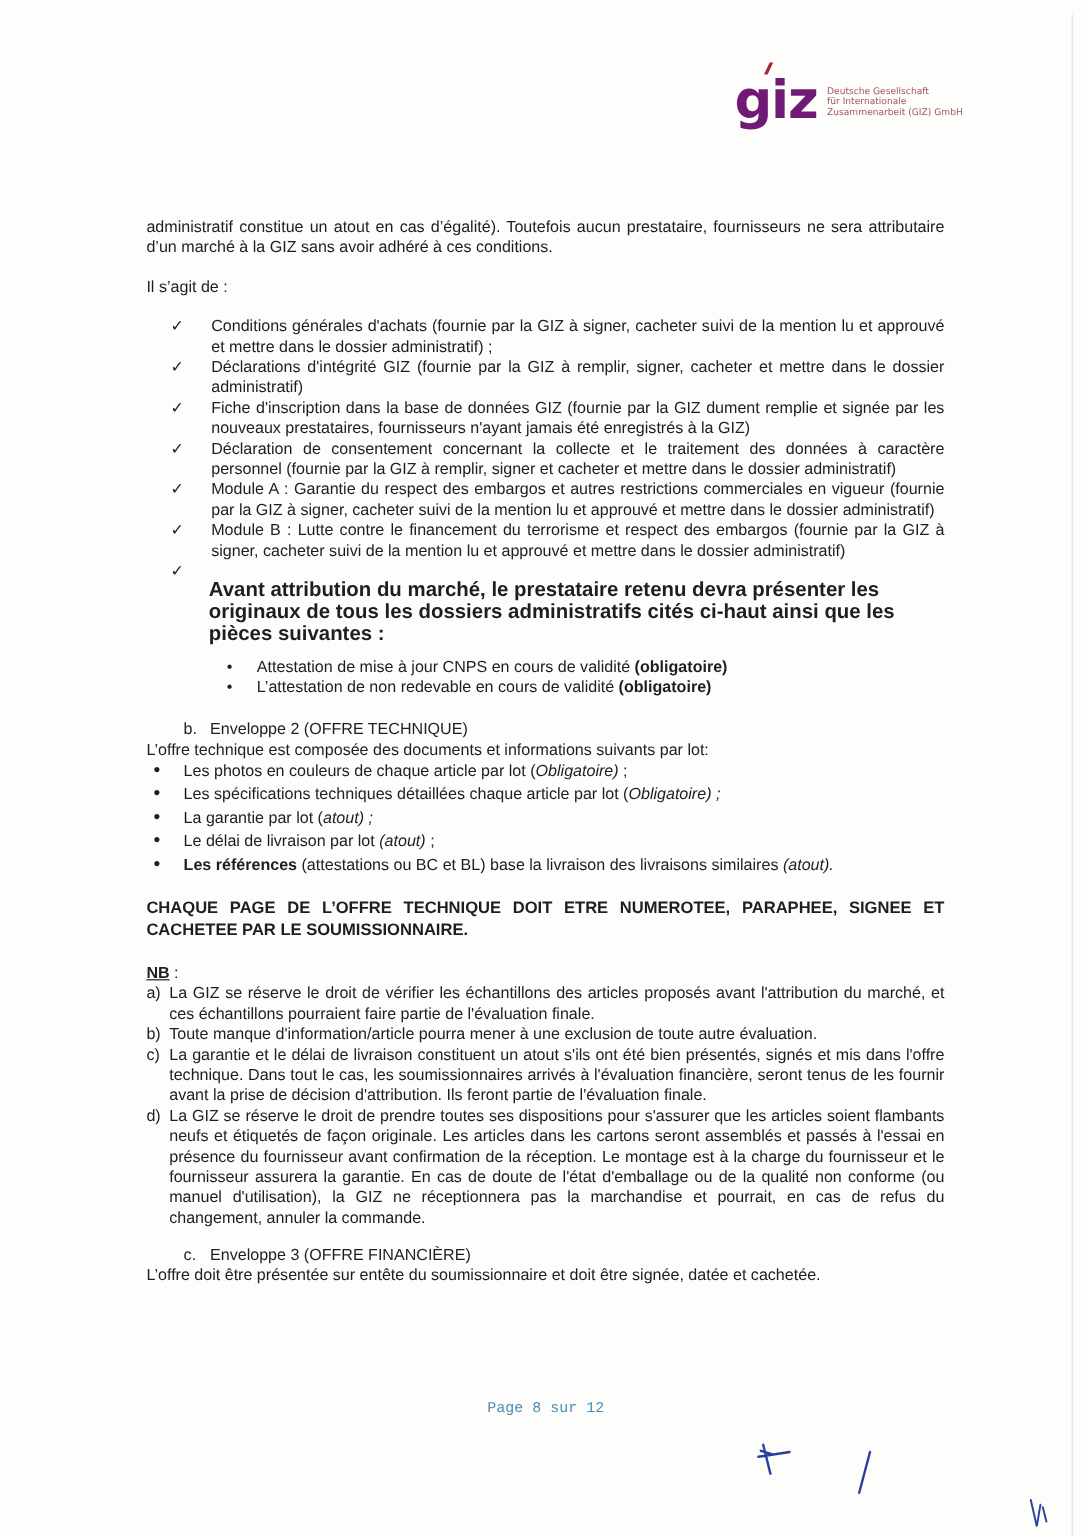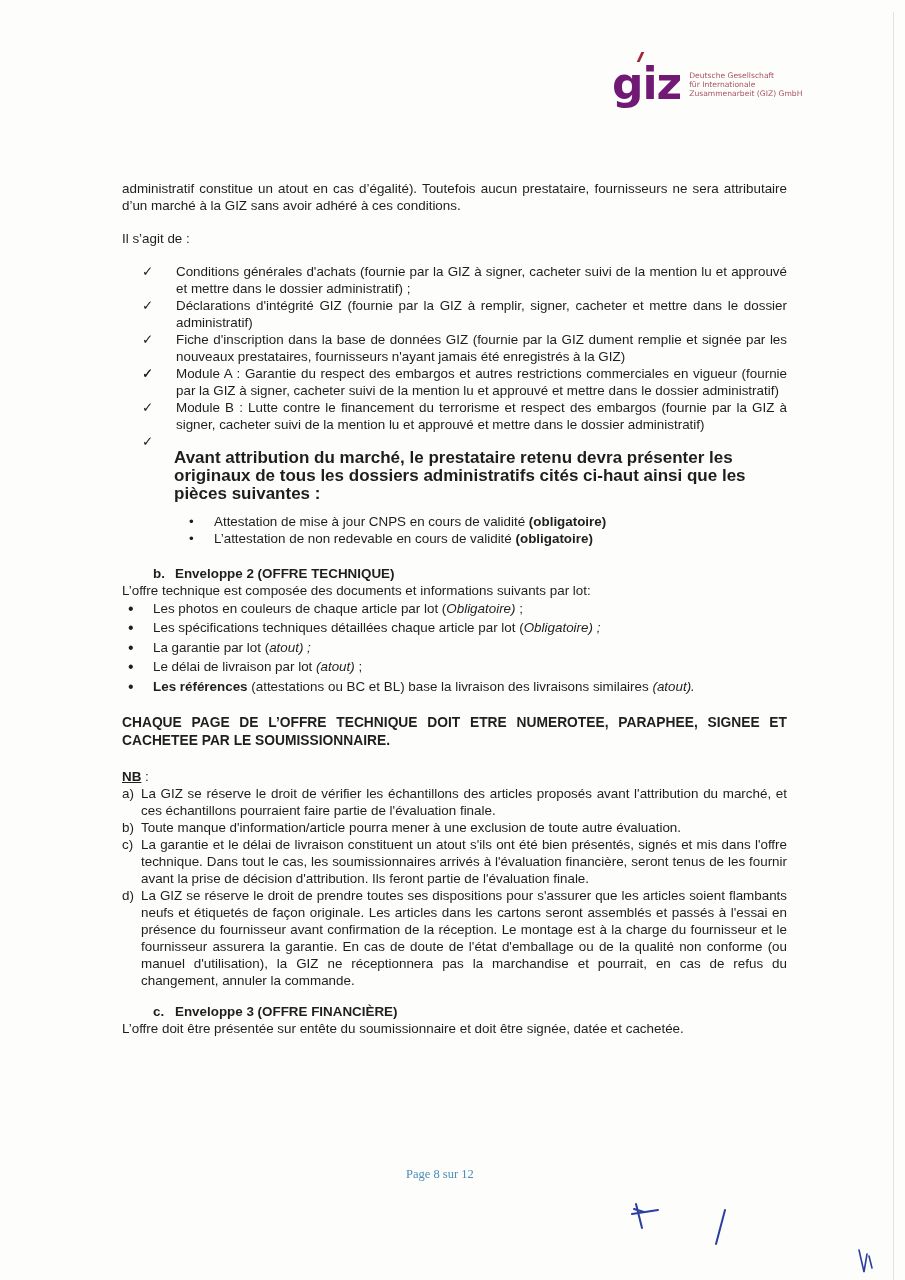--- a/index.html
+++ b/index.html
@@ -23,27 +23,27 @@
     .check-list li { position: relative; padding-left: 54px; text-align: justify; }
     .check-list li .mk { position: absolute; left: 20px; top: 0; }
     .bold { font-weight: bold; }
     .bi { font-weight: normal; font-style: italic; }
     .dot-list { margin: 0; padding: 0; list-style: none; }
     .dot-list li { position: relative; }
     .dot-list.inner li { padding-left: 92px; }
     .dot-list.inner li .mk { position: absolute; left: 67px; }
     .dot-list.outer li { padding-left: 31px; line-height: 19.4px; }
     .dot-list.outer li .mk { position: absolute; left: 6px; font-size: 16px; }
-    .sub-head { font-weight: bold; padding-left: 31px; }
+    .sub-head { font-weight: normal; padding-left: 31px; }
     .sub-head .num { display: inline-block; width: 22px; }
     .nb-list { margin: 0; padding: 0; list-style: none; }
     .nb-list li { position: relative; padding-left: 19px; text-align: justify; }
     .nb-list li .mk { position: absolute; left: 0; }
     .u { text-decoration: underline; font-weight: bold; }
-    .footer { position: absolute; left: 406px; top: 1167px; color: #4a8fb7; font-size: 12.5px; font-family: Liberation Serif, serif; }
+    .footer { position: absolute; left: 406px; top: 1167px; color: #4a8fb7; font-size: 12.5px; font-family: Liberation Mono, monospace; }
     .sig { position: absolute; color: #2a3f9e; font-family: "DejaVu Serif", serif; }
   </style>
 </head>
 <body>
 
 <div class="edge-line"></div>
 
 <div class="logo">
   <div class="logo-mark">
     <span>giz</span>
@@ -59,21 +59,21 @@
 <div class="content">
   <p class="j">administratif constitue un atout en cas d’égalité). Toutefois aucun prestataire, fournisseurs ne sera attributaire d’un marché à la GIZ sans avoir adhéré à ces conditions.</p>
   <div class="gap"></div>
   <p>Il s’agit de :</p>
   <div class="gap"></div>
 
   <ul class="check-list">
     <li><span class="mk">✓</span><span>Conditions générales d'achats (fournie par la GIZ à signer, cacheter suivi de la mention lu et approuvé et mettre dans le dossier administratif) ;</span></li>
     <li><span class="mk">✓</span><span>Déclarations d'intégrité GIZ (fournie par la GIZ à remplir, signer, cacheter et mettre dans le dossier administratif)</span></li>
     <li><span class="mk">✓</span><span>Fiche d'inscription dans la base de données GIZ (fournie par la GIZ dument remplie et signée par les nouveaux prestataires, fournisseurs n'ayant jamais été enregistrés à la GIZ)</span></li>
-    <li><span class="mk">✓</span></li>
+    <li><span class="mk">✓</span><span>Déclaration de consentement concernant la collecte et le traitement des données à caractère personnel (fournie par la GIZ à remplir, signer et cacheter et mettre dans le dossier administratif)</span></li>
     <li><span class="mk">✓</span><span>Module A : Garantie du respect des embargos et autres restrictions commerciales en vigueur (fournie par la GIZ à signer, cacheter suivi de la mention lu et approuvé et mettre dans le dossier administratif)</span></li>
     <li><span class="mk">✓</span><span>Module B : Lutte contre le financement du terrorisme et respect des embargos (fournie par la GIZ à signer, cacheter suivi de la mention lu et approuvé et mettre dans le dossier administratif)</span></li>
     <li><span class="mk">✓</span></li>
   </ul>
 
   <div class="gap"></div>
   <p class="bold" style="padding-left:52px; font-size:17px; line-height:18px;">Avant attribution du marché, le prestataire retenu devra présenter les originaux de tous les dossiers administratifs cités ci-haut ainsi que les pièces suivantes :</p>
   <div style="height:10px"></div>
   <ul class="dot-list inner">
     <li><span class="mk">•</span><span>Attestation de mise à jour CNPS en cours de validité </span><span class="bold">(obligatoire)</span></li>

